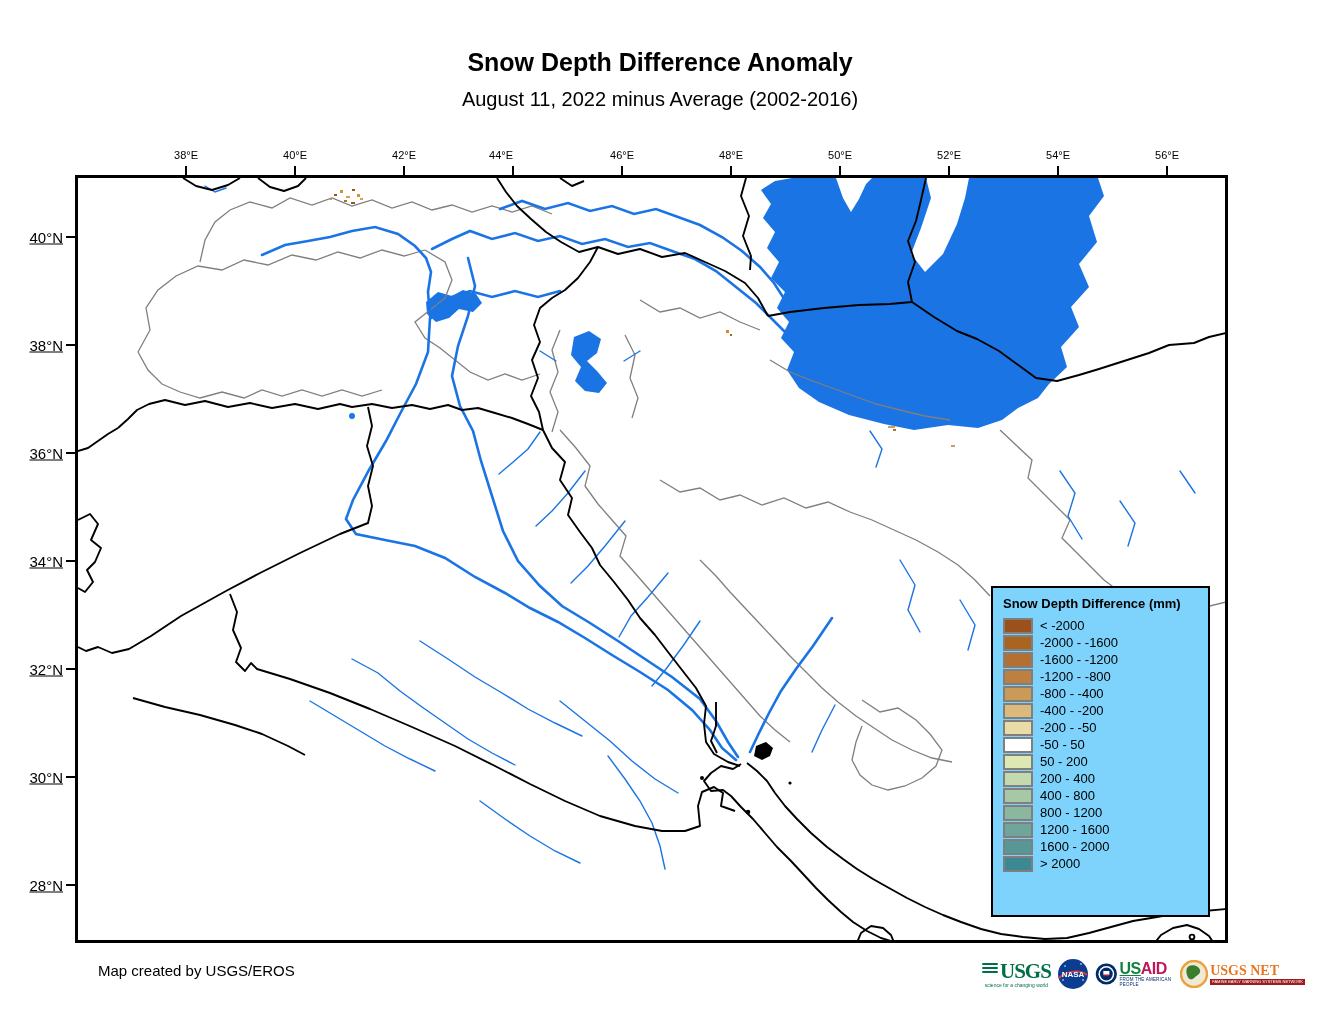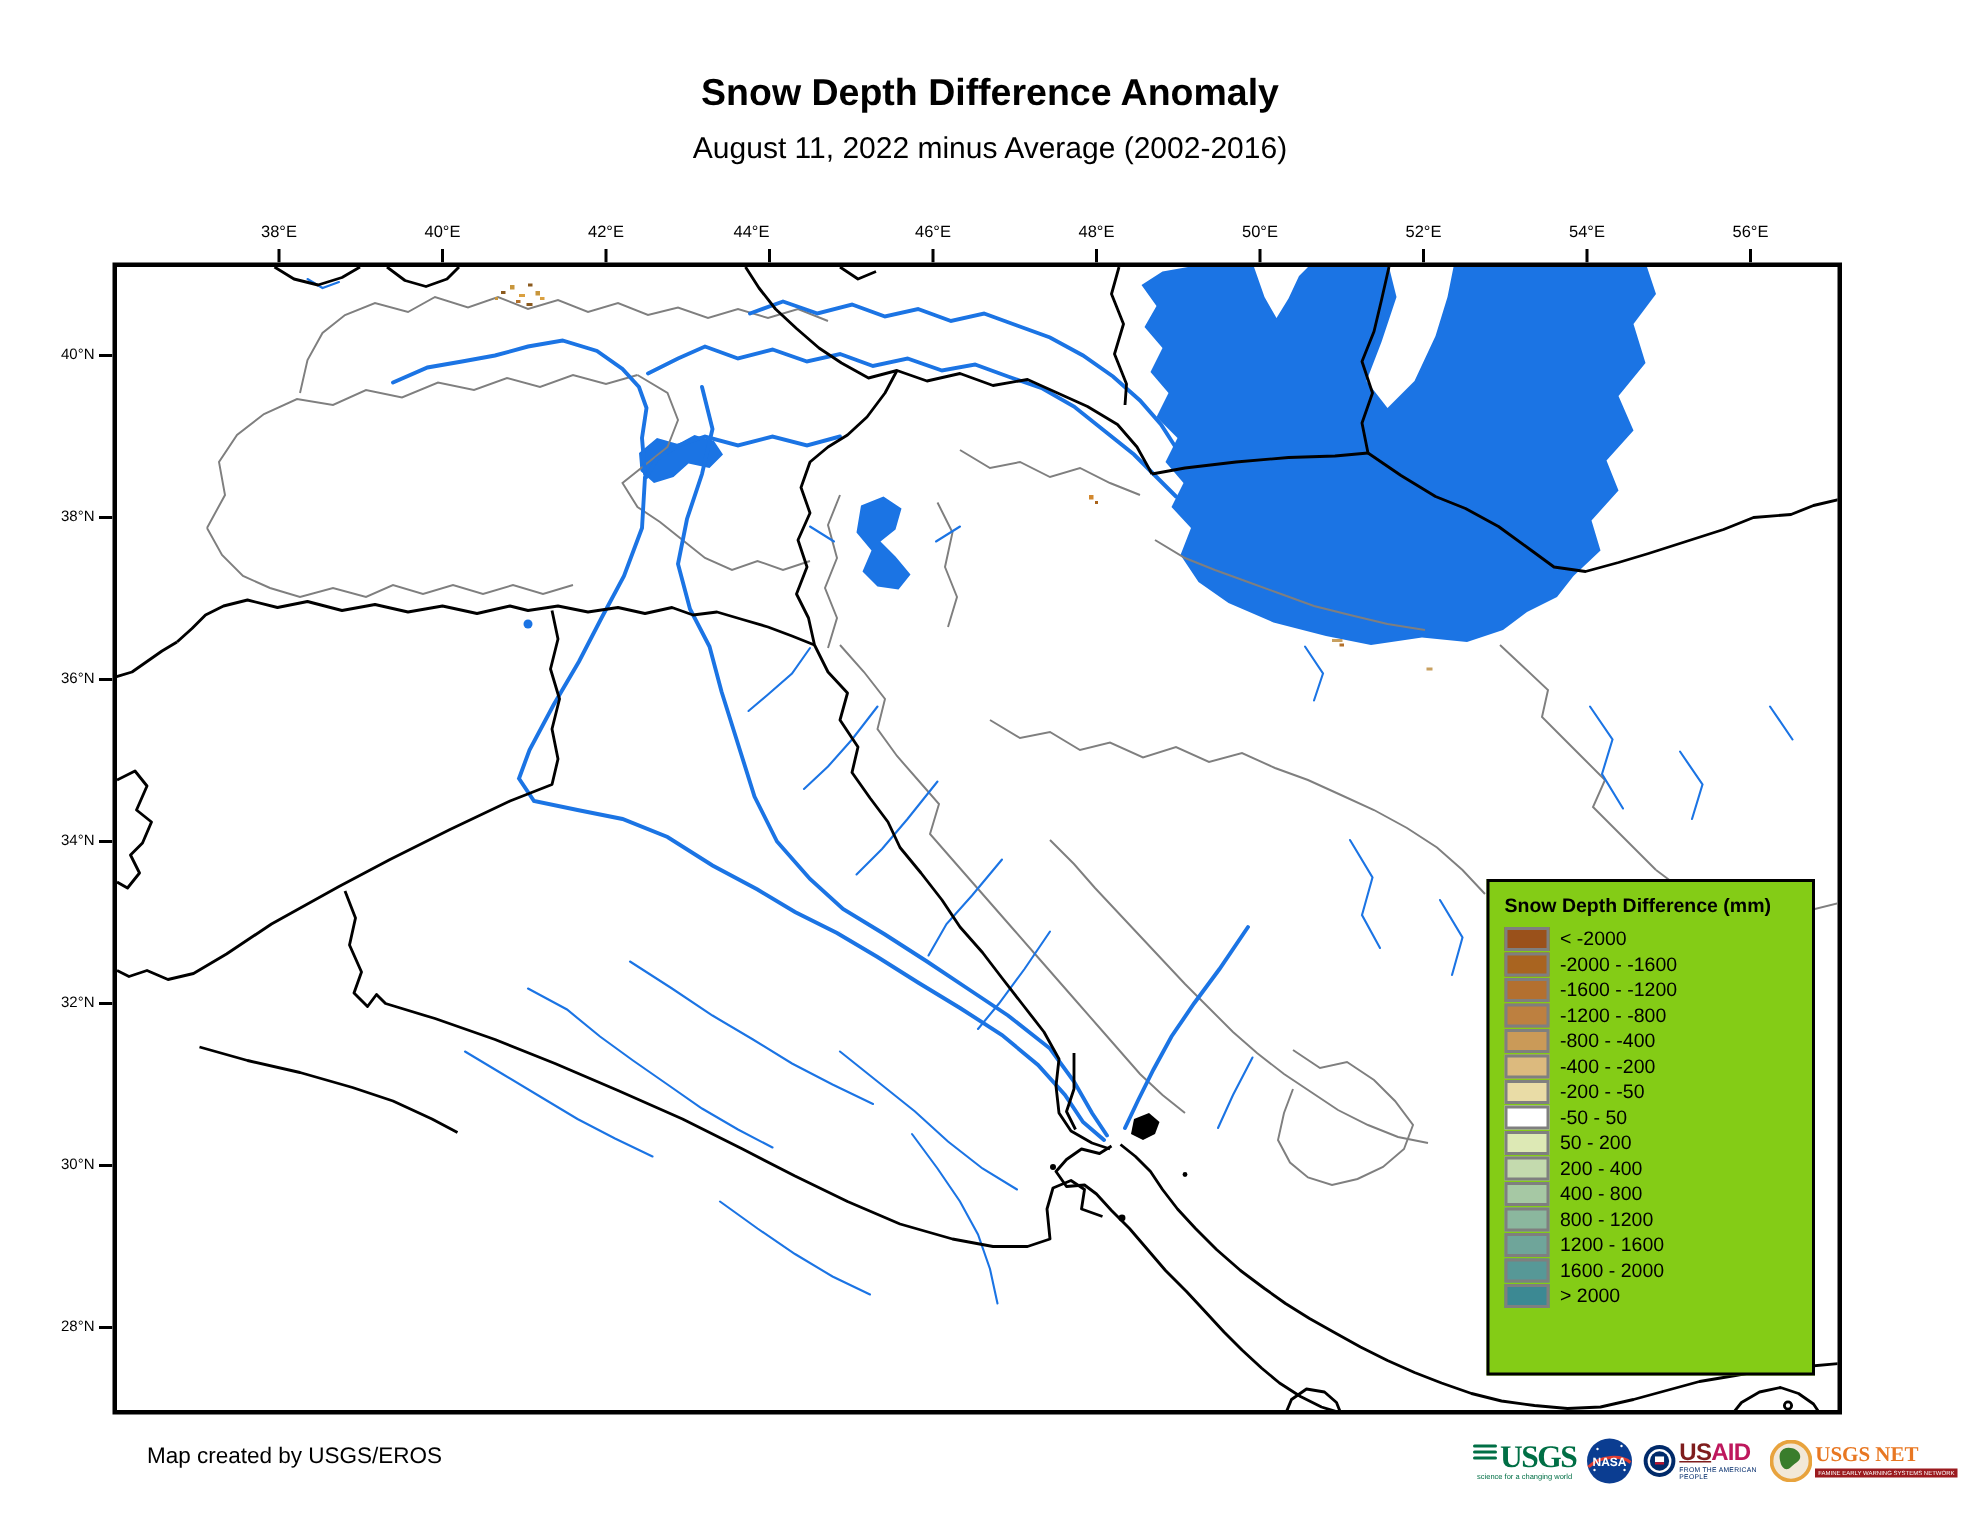--- a/index.html
+++ b/index.html
@@ -6,41 +6,41 @@
   body{width:1320px;height:1020px;background:#ffffff;position:relative;
        font-family:"Liberation Sans",sans-serif;color:#000;overflow:hidden;}
   .abs{position:absolute;}
   #title{top:48px;left:0;width:1320px;text-align:center;font-size:25px;font-weight:bold;}
   #subtitle{top:88px;left:0;width:1320px;text-align:center;font-size:20px;}
   #map-frame{left:75px;top:175px;width:1153px;height:768px;border:3px solid #000;box-sizing:border-box;background:#fff;}
   #map-frame svg{display:block;}
   .tick-top{width:2px;height:9px;background:#000;top:166px;}
   .tick-label-top{top:149px;font-size:11px;transform:translateX(-50%);white-space:nowrap;}
   .tick-left{height:2px;width:9px;background:#000;left:66px;}
-  .tick-label-left{font-size:10px;width:36px;text-align:right;left:27px;transform:translateY(-50%);white-space:nowrap;}
-  #legend{left:991px;top:586px;width:219px;height:331px;background:#84cc16;border:2px solid #000;box-sizing:border-box;z-index:5;}
+  .tick-label-left{font-size:15px;width:36px;text-align:right;left:27px;transform:translateY(-50%);white-space:nowrap;text-decoration:underline;}
+  #legend{left:991px;top:586px;width:219px;height:331px;background:#7dd3fc;border:2px solid #000;box-sizing:border-box;z-index:5;}
   #legend-title{margin:8px 0 6px 10px;font-size:13px;font-weight:bold;}
   #legend-items{margin-left:10px;}
   .legend-row{display:flex;align-items:center;height:17px;}
   .legend-swatch{width:26px;height:12px;border:2px solid #7F7F7F;margin-right:7px;flex:0 0 auto;}
   .legend-label{font-size:13px;}
   #legend-note{margin:10px 0 0 10px;font-size:12.5px;line-height:1.28;}
   #credit{left:98px;top:962px;font-size:15px;}
   #logos{left:982px;top:952px;width:250px;height:44px;display:flex;align-items:center;gap:6px;z-index:6;}
   .logo{display:flex;align-items:center;}
   #usgs-logo{flex-direction:column;line-height:1;}
   #usgs-top{display:flex;}
   .usgs-waves{display:inline-block;margin-right:2px;}
   .usgs-waves div{width:16px;height:2px;background:#006F45;margin:2px 0;border-radius:2px;}
   #usgs-word{font-family:"Liberation Serif",serif;font-weight:bold;font-size:21px;color:#006F45;letter-spacing:-1px;}
   #usgs-tag{font-size:5px;color:#006F45;margin-top:1px;}
   #usaid-logo{gap:2px;}
   .usaid-col{display:flex;flex-direction:column;line-height:1;}
   #usaid-word{font-size:16px;font-weight:bold;letter-spacing:-0.5px;}
-  #usaid-word .us{color:#7f1d1d;text-decoration:underline;} #usaid-word .aid{color:#be185d;}
+  #usaid-word .us{color:#15803d;text-decoration:underline;} #usaid-word .aid{color:#be185d;}
   #usaid-tag{font-size:4.5px;color:#002A6A;margin-top:1px;letter-spacing:0.2px;}
   #fews-logo{gap:2px;}
   .fews-col{display:flex;flex-direction:column;line-height:1;}
   #fews-word{font-family:"Liberation Serif",serif;font-weight:bold;font-size:14px;color:#E87722;white-space:nowrap;}
   #fews-banner{margin-top:1px;background:#9B1B1F;color:#fff;font-size:4px;padding:1px 2px;text-align:center;white-space:nowrap;}
 </style>
 </head>
 <body>
 
 <div class="abs" id="title">Snow Depth Difference Anomaly</div>

